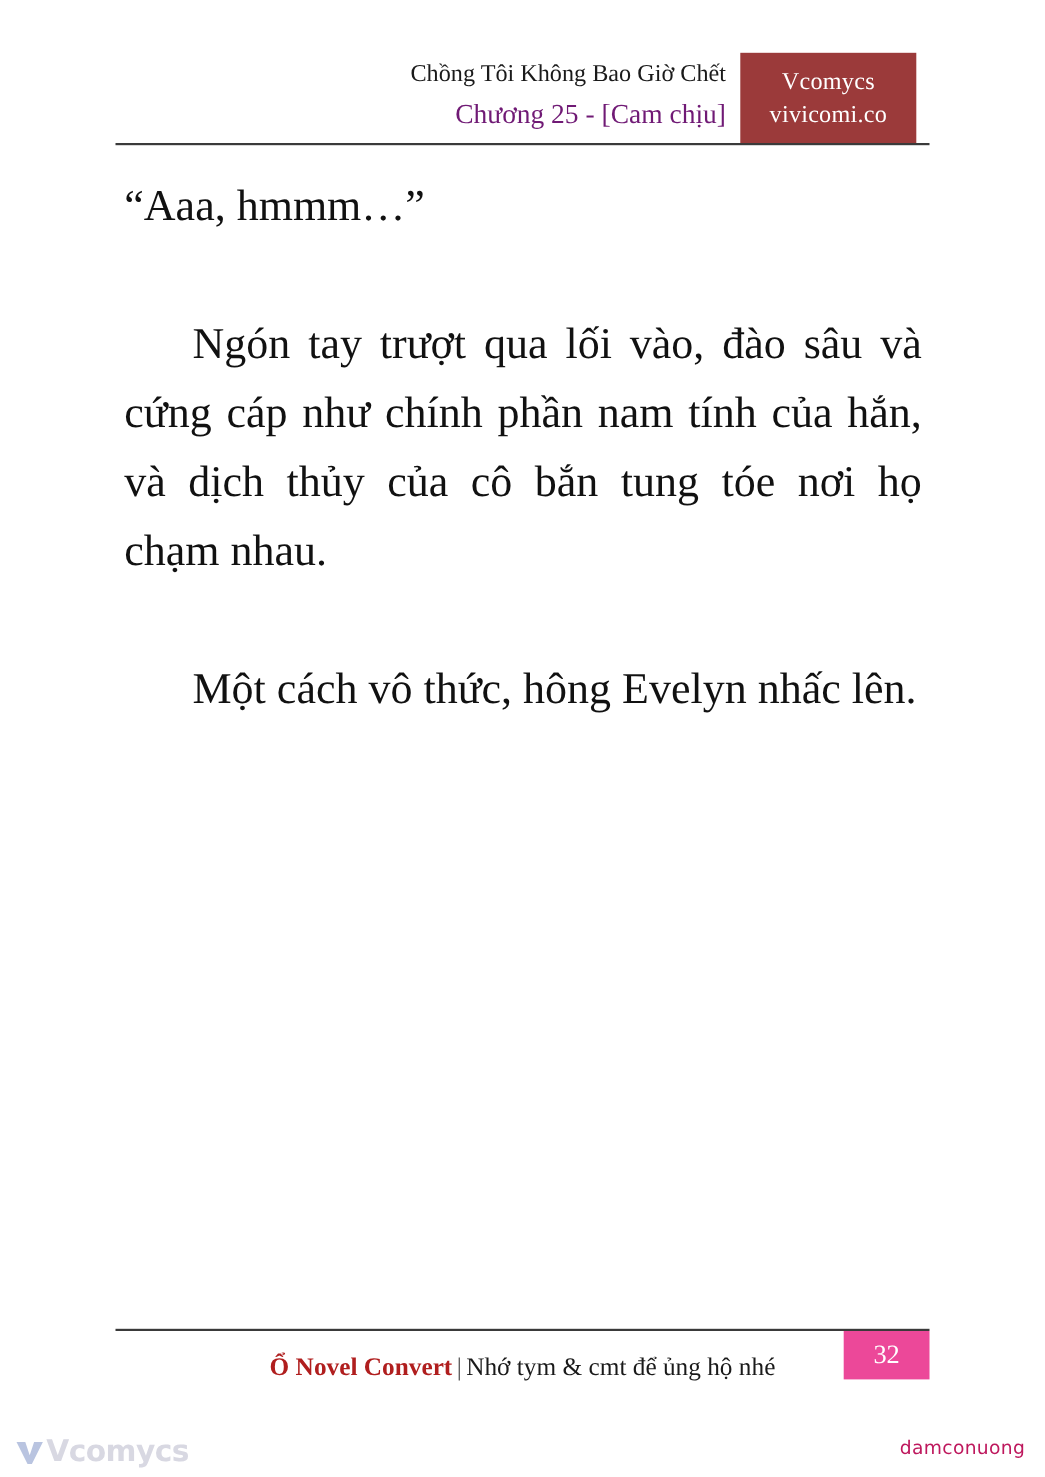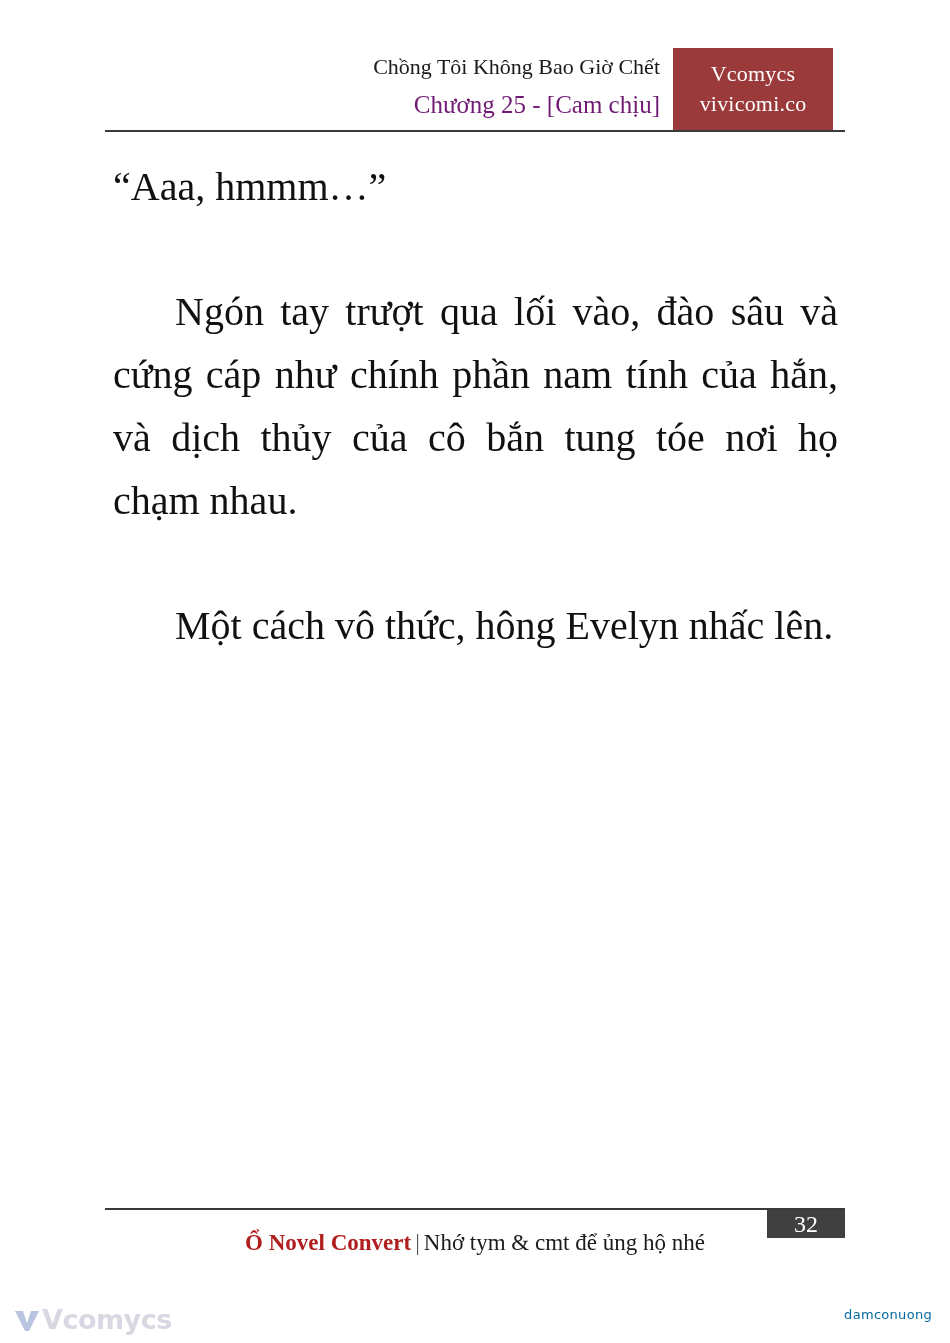--- a/index.html
+++ b/index.html
@@ -141,22 +141,22 @@
   }
   .footer-sep {
     color: #555;
     padding: 0 4px;
   }
   .page-number-box {
     position: absolute;
     right: 0;
     top: 2px;
     width: 78px;
-    height: 28px;
-    background: #404040;
+    height: 44px;
+    background: #ec4899;
     color: #ffffff;
     display: flex;
     align-items: center;
     justify-content: center;
     font-size: 24px;
     margin-left: 34px;
   }
 
   
   .bottom-bar {
@@ -187,22 +187,22 @@
     font-weight: bold;
     color: #d8d8e2;
     letter-spacing: -0.5px;
     line-height: 30px;
   }
   .wm-right {
     position: absolute;
     right: 18px;
     top: 12px;
     font-family: "DejaVu Sans", sans-serif;
-    font-size: 13px;
-    color: #0369a1;
+    font-size: 17px;
+    color: #be185d;
     letter-spacing: 0.3px;
   }
 </style>
 </head>
 <body>
 
 <div class="page">
 
   <div class="header">
     <div class="header-title">Chồng Tôi Không Bao Giờ Chết</div>

